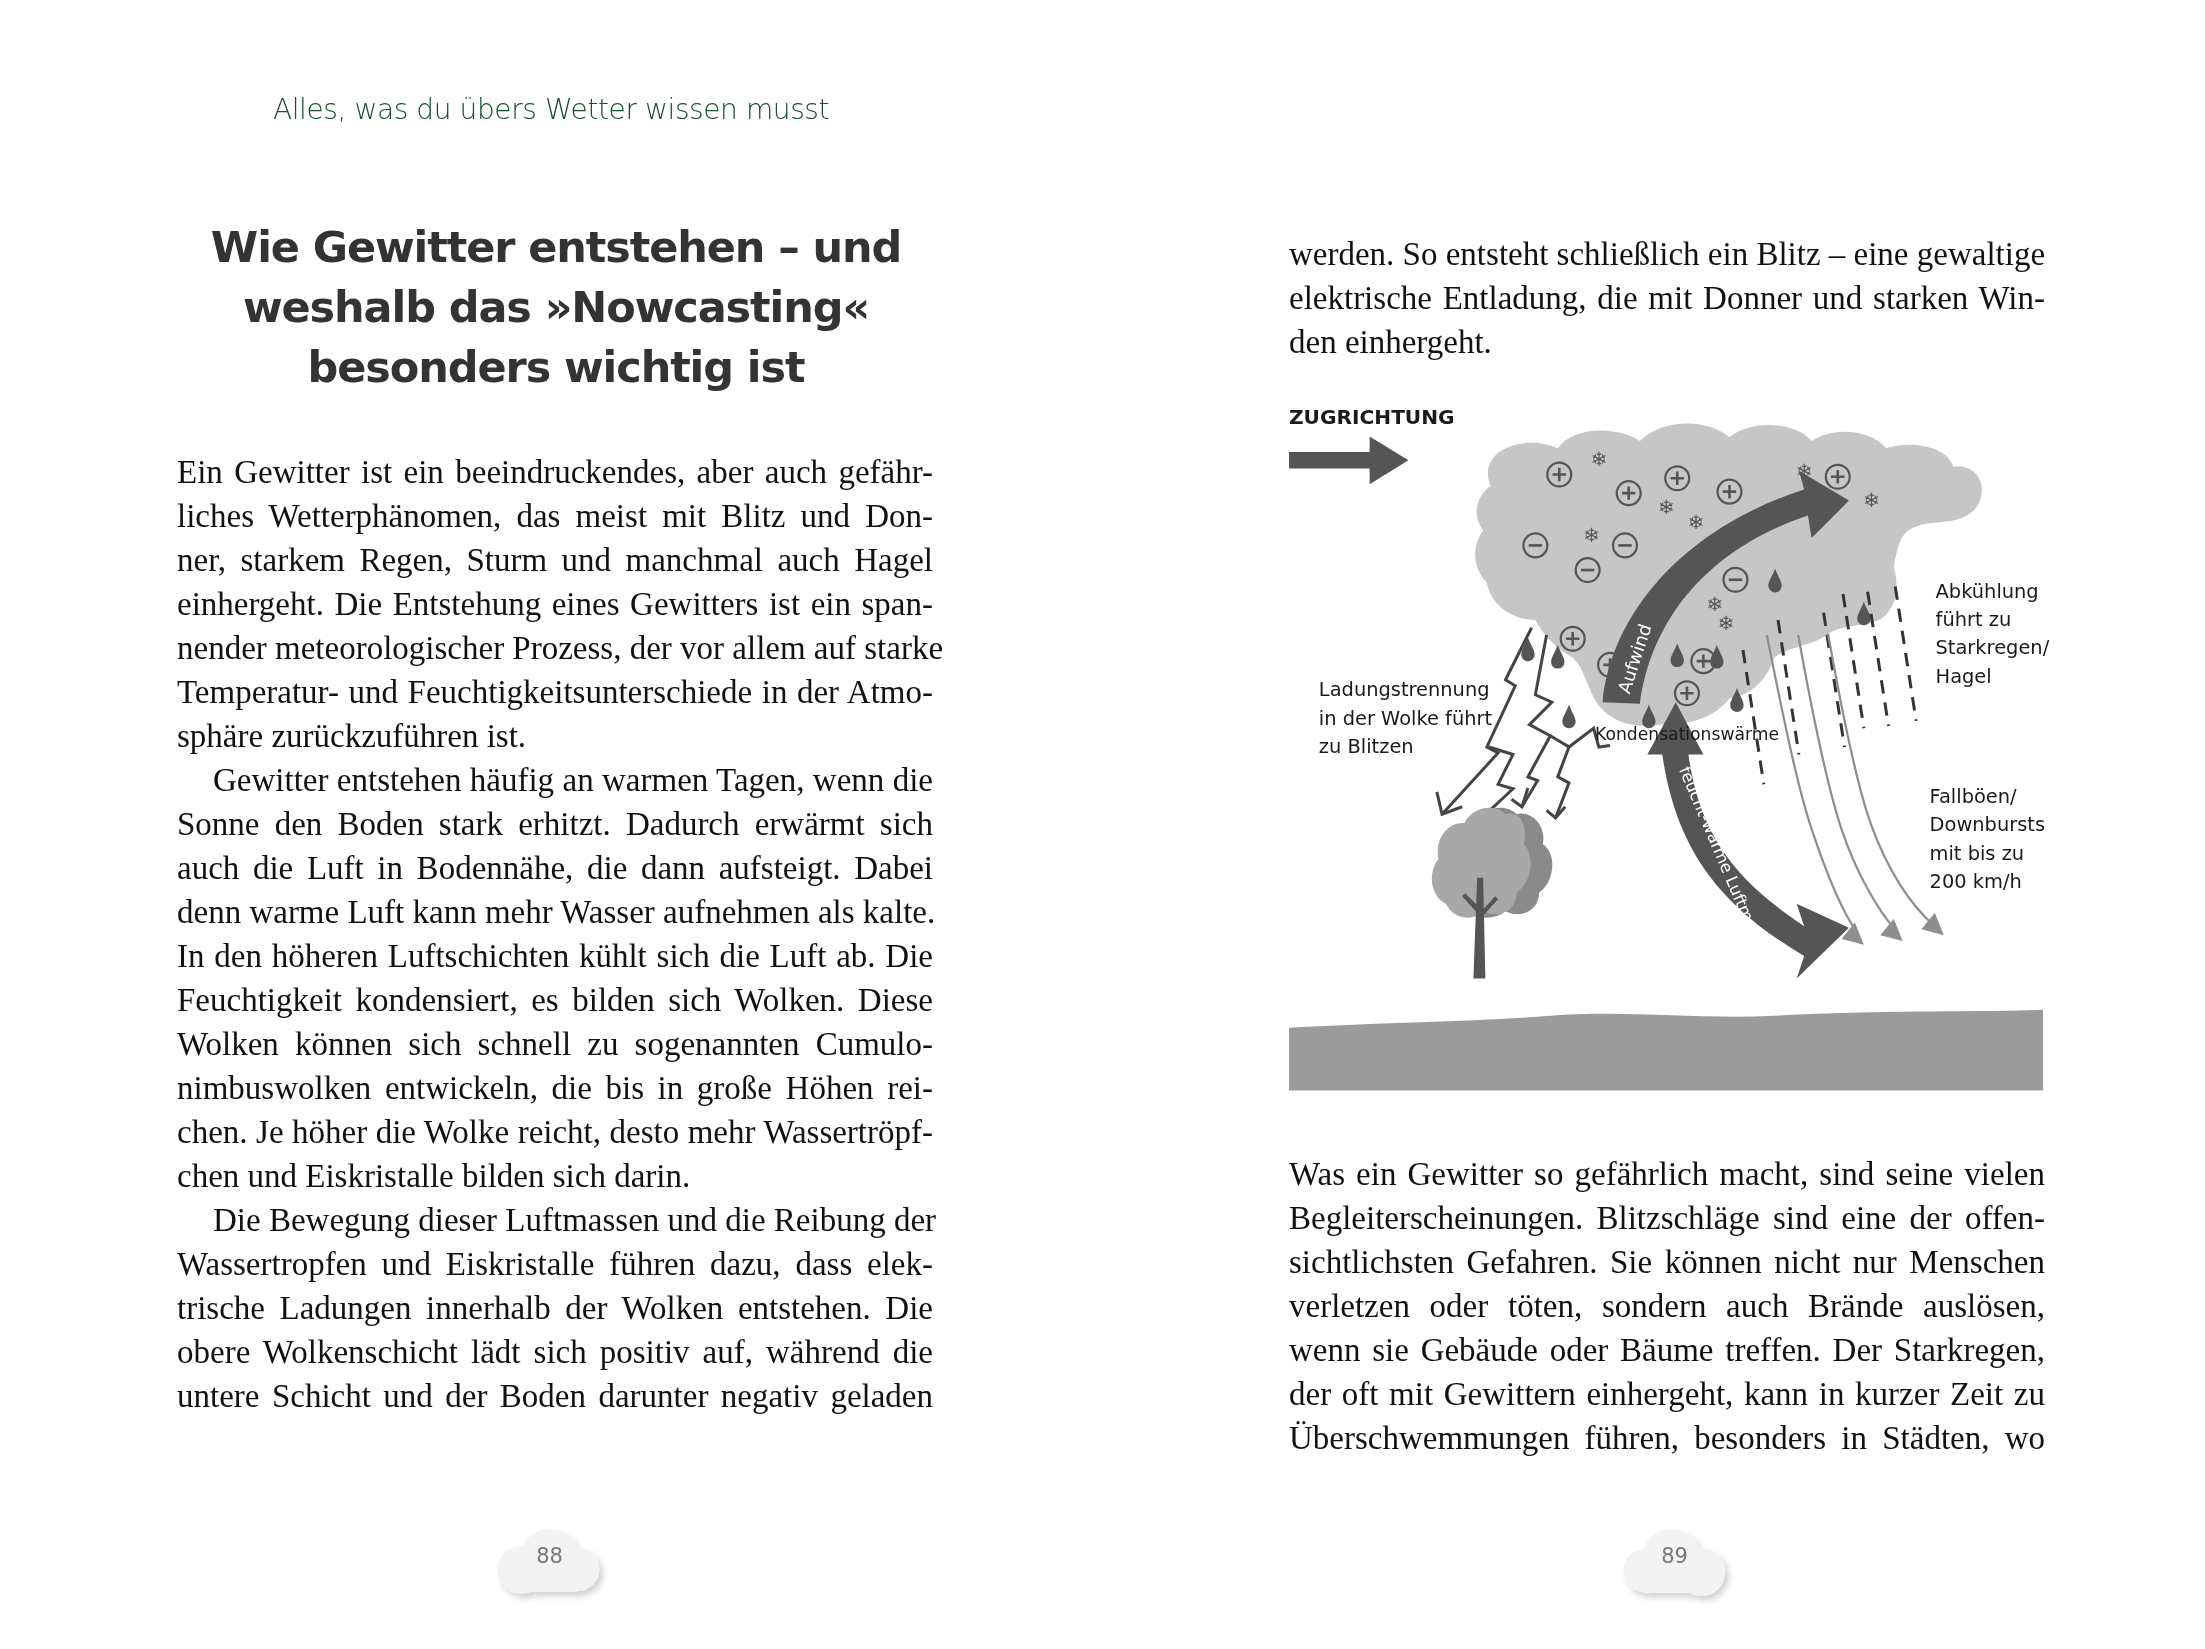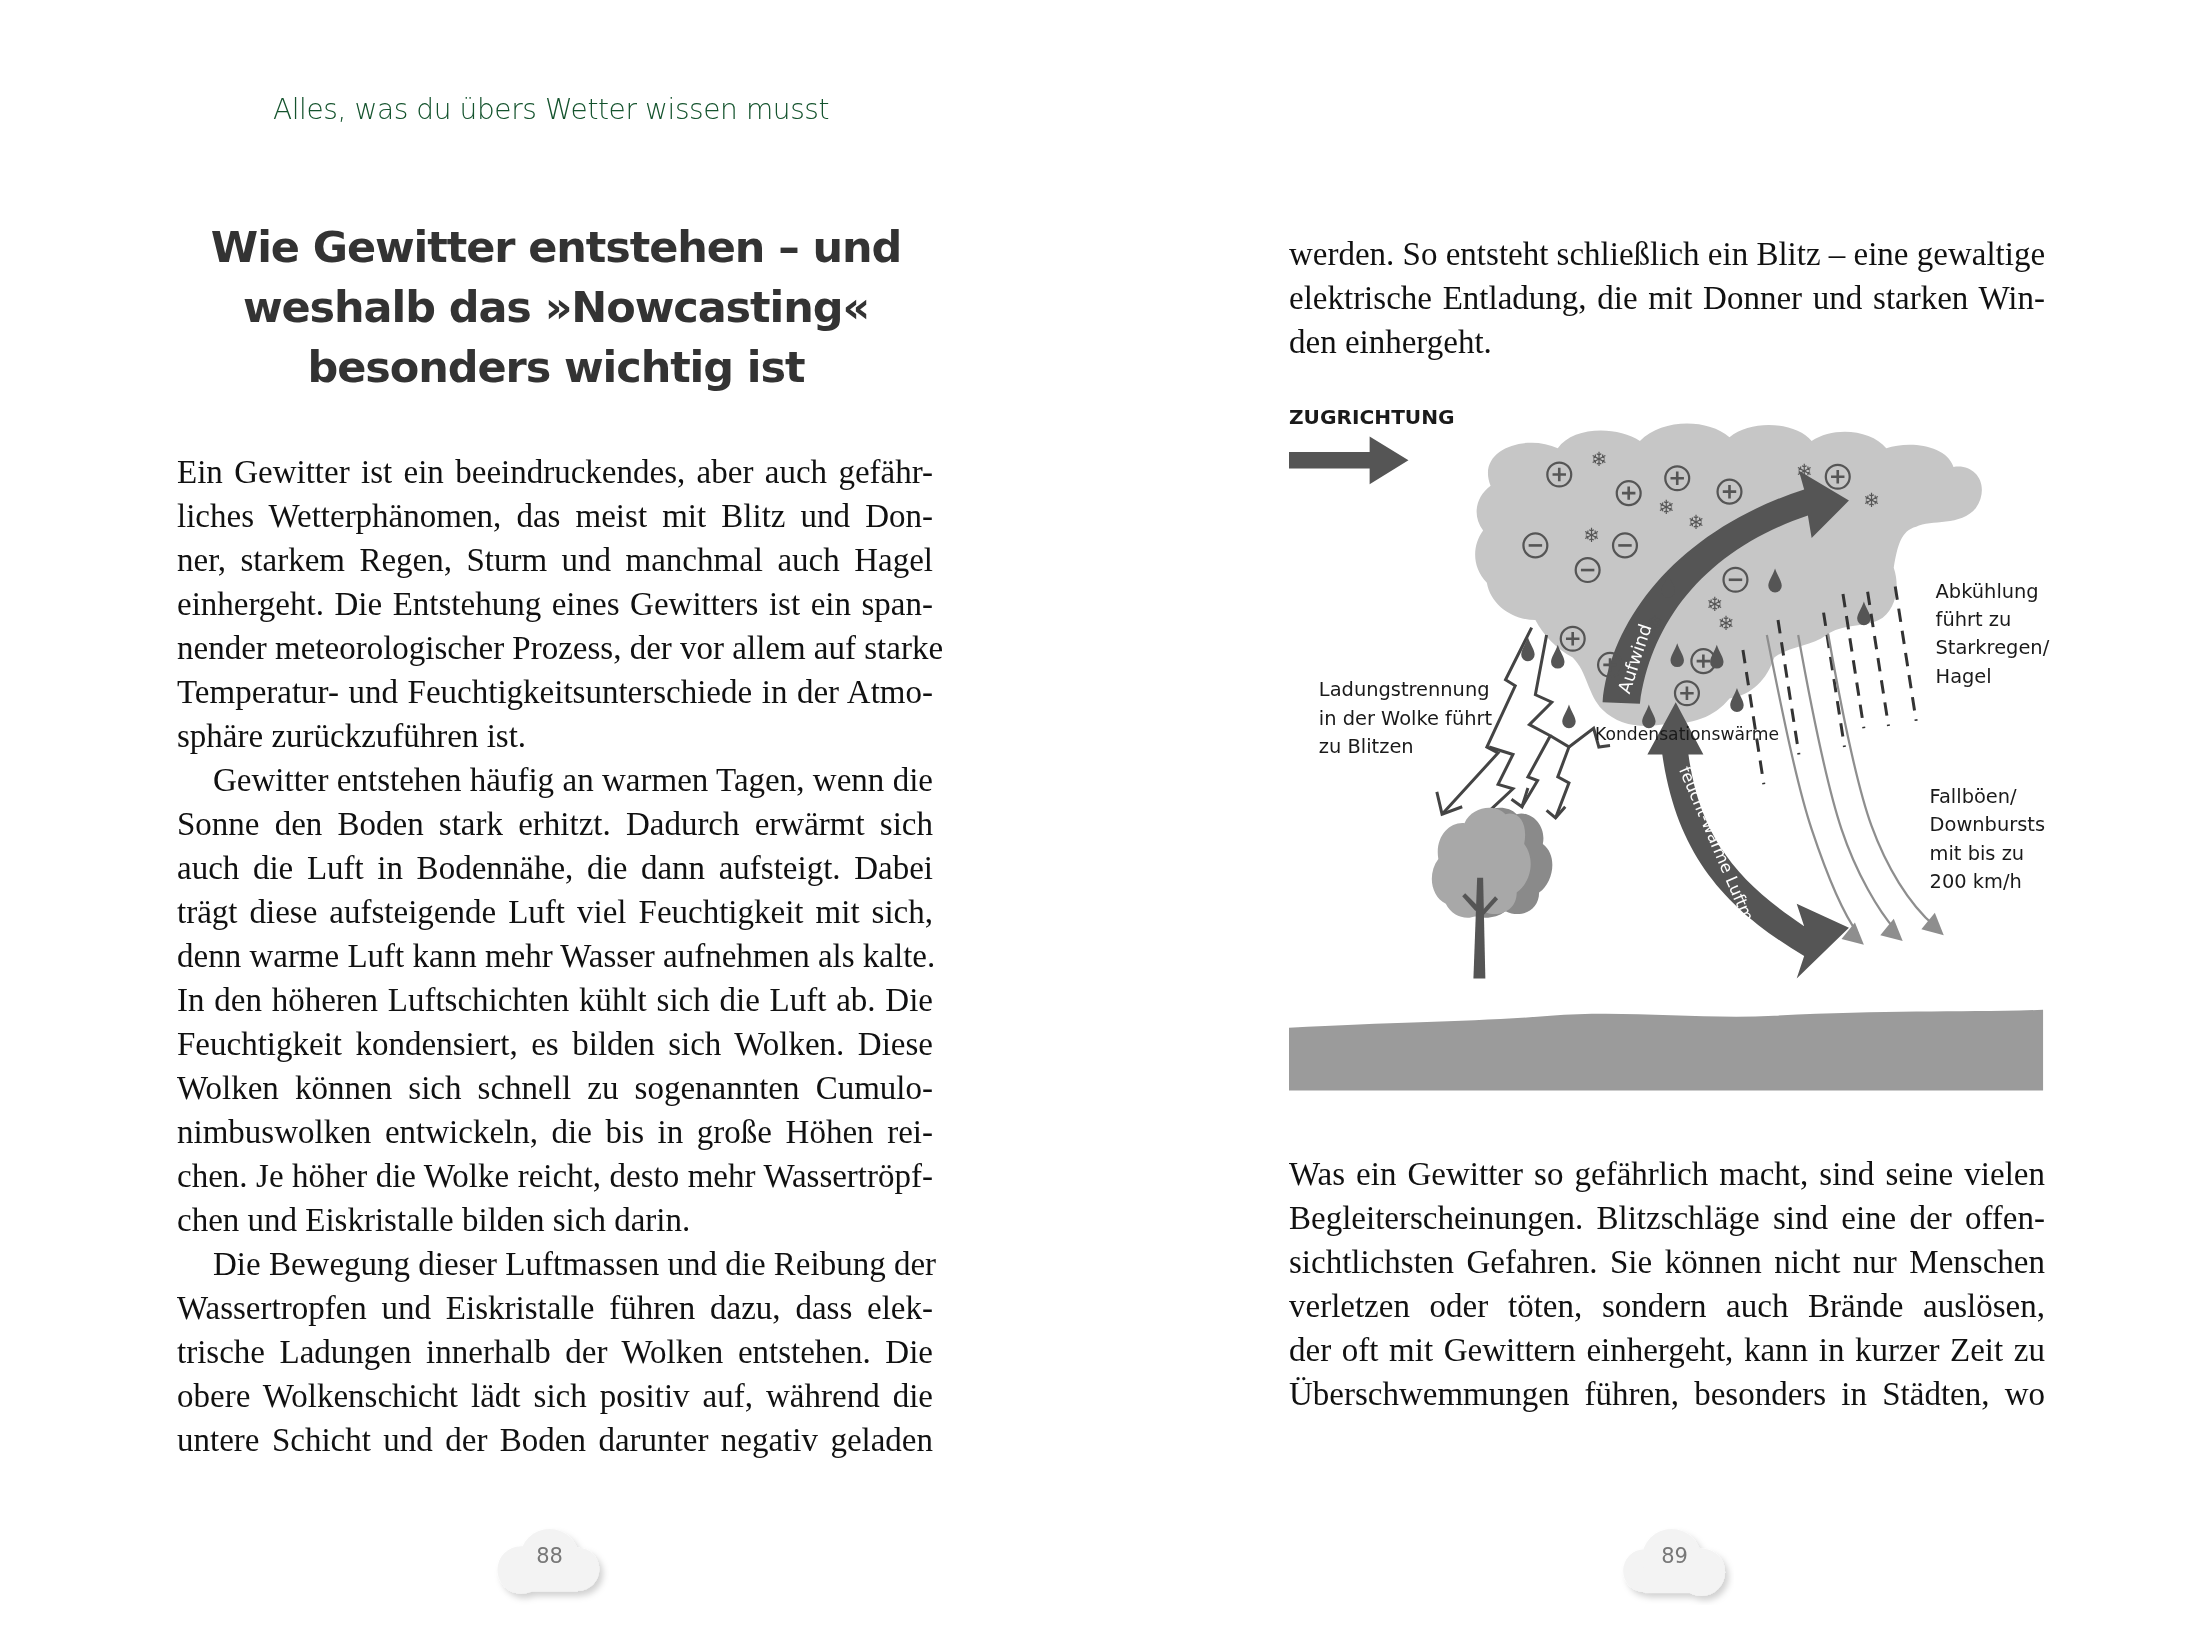--- a/index.html
+++ b/index.html
@@ -57,21 +57,20 @@
       <span class="line">Ein Gewitter ist ein beeindruckendes, aber auch gefähr-</span>
       <span class="line">liches Wetterphänomen, das meist mit Blitz und Don-</span>
       <span class="line">ner, starkem Regen, Sturm und manchmal auch Hagel</span>
       <span class="line">einhergeht. Die Entstehung eines Gewitters ist ein span-</span>
       <span class="line">nender meteorologischer Prozess, der vor allem auf starke</span>
       <span class="line">Temperatur- und Feuchtigkeitsunterschiede in der Atmo-</span>
       <span class="line last">sphäre zurückzuführen ist.</span>
       <span class="line indent">Gewitter entstehen häufig an warmen Tagen, wenn die</span>
       <span class="line">Sonne den Boden stark erhitzt. Dadurch erwärmt sich</span>
       <span class="line">auch die Luft in Bodennähe, die dann aufsteigt. Dabei</span>
-      <span class="line">trägt diese aufsteigende Luft viel Feuchtigkeit mit sich,</span>
       <span class="line">denn warme Luft kann mehr Wasser aufnehmen als kalte.</span>
       <span class="line">In den höheren Luftschichten kühlt sich die Luft ab. Die</span>
       <span class="line">Feuchtigkeit kondensiert, es bilden sich Wolken. Diese</span>
       <span class="line">Wolken können sich schnell zu sogenannten Cumulo-</span>
       <span class="line">nimbuswolken entwickeln, die bis in große Höhen rei-</span>
       <span class="line">chen. Je höher die Wolke reicht, desto mehr Wassertröpf-</span>
       <span class="line last">chen und Eiskristalle bilden sich darin.</span>
       <span class="line indent">Die Bewegung dieser Luftmassen und die Reibung der</span>
       <span class="line">Wassertropfen und Eiskristalle führen dazu, dass elek-</span>
       <span class="line">trische Ladungen innerhalb der Wolken entstehen. Die</span>
@@ -250,20 +249,21 @@
       </g>
 
     <path d="M0 846 C150 838 250 838 350 830 C450 822 550 835 650 830 C800 822 900 826 1010 822 L1010 930 L0 930 Z" fill="#9b9b9b"></path>
   </svg>
 
   <div class="body-text" id="right-body-bottom">
       <span class="line">Was ein Gewitter so gefährlich macht, sind seine vielen</span>
       <span class="line">Begleiterscheinungen. Blitzschläge sind eine der offen-</span>
       <span class="line">sichtlichsten Gefahren. Sie können nicht nur Menschen</span>
       <span class="line">verletzen oder töten, sondern auch Brände auslösen,</span>
+      <span class="line">wenn sie Gebäude oder Bäume treffen. Der Starkregen,</span>
       <span class="line">der oft mit Gewittern einhergeht, kann in kurzer Zeit zu</span>
       <span class="line">Überschwemmungen führen, besonders in Städten, wo</span>
     </div>
 
   <div class="page-number-cloud" id="right-cloud">
     <svg width="119" height="82" viewBox="0 0 160 110">
       <defs>
         <filter id="cshadow2" x="-20%" y="-20%" width="150%" height="160%">
           <feDropShadow dx="5" dy="6" stdDeviation="4" flood-color="#000" flood-opacity="0.18"></feDropShadow>
         </filter>

